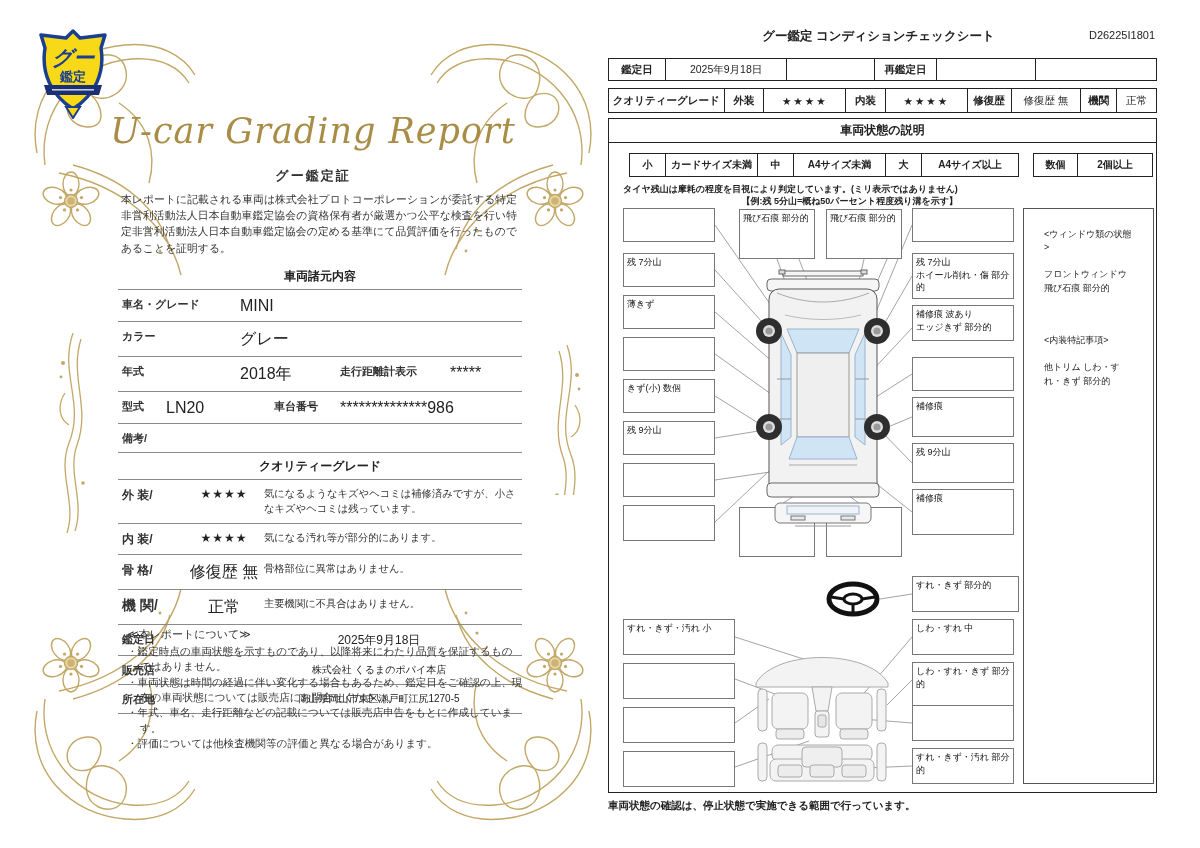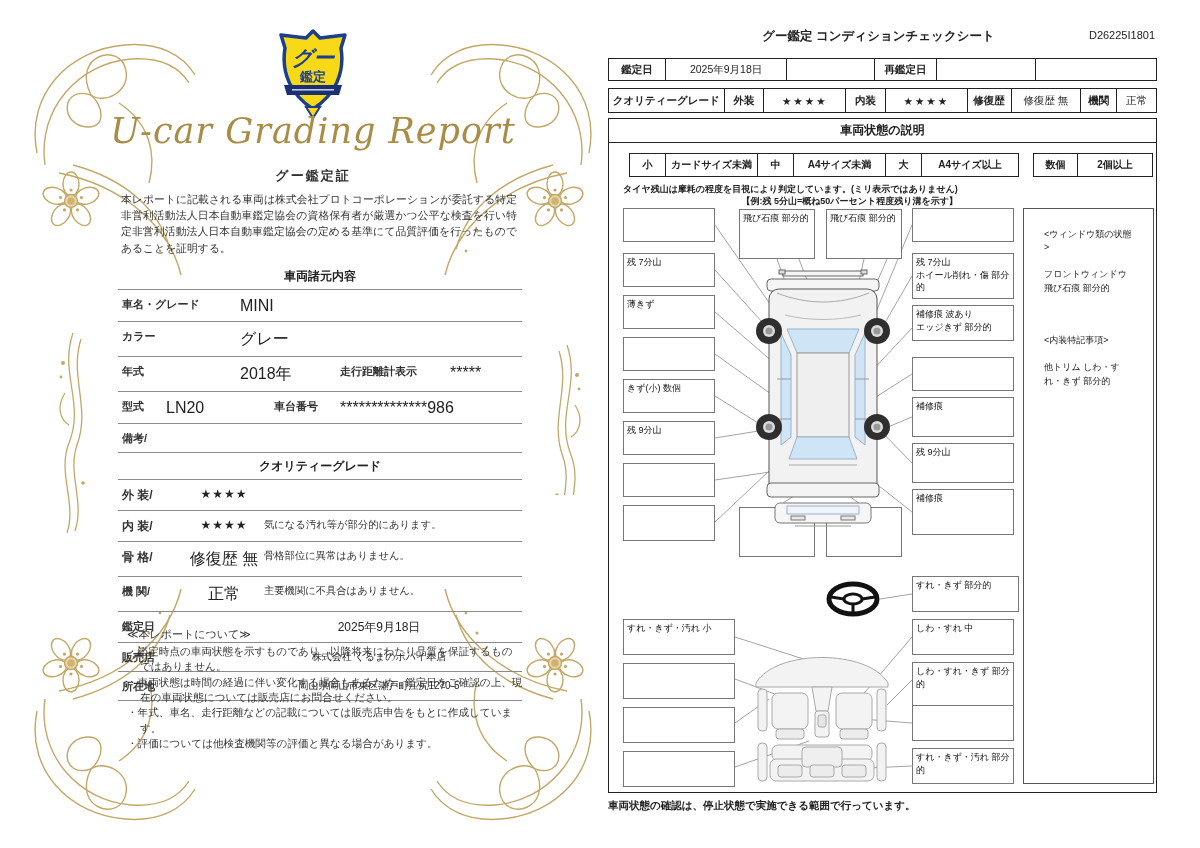--- a/index.html
+++ b/index.html
@@ -2,21 +2,21 @@
 <html><head>
 <meta charset="utf-8">
 <style>
   * { margin:0; padding:0; box-sizing:border-box; }
   html,body { width:1200px; height:848px; background:#fff; overflow:hidden;
     font-family:"Liberation Sans","DejaVu Sans",sans-serif; color:#222; }
   
   .page-l { position:absolute; left:35px; top:15px; width:556px; height:820px; }
   .orn { position:absolute; z-index:0; opacity:.95; pointer-events:none; }
   .content-l { position:absolute; z-index:1; left:0; top:0; width:556px; }
-  .badge-wrap { position:absolute; left:0; top:14px; width:556px; text-align:center; }
+  .badge-wrap { position:absolute; left:0; top:14px; width:556px; text-align:left; }
   .gr-title { position:absolute; left:0; top:96px; width:556px; text-align:center;
     font-family:"DejaVu Serif","Liberation Serif",serif; font-style:italic;
     font-size:35px; color:#a98d46; letter-spacing:1px; }
   .gr-sub { position:absolute; left:0; top:152px; width:556px; text-align:center;
     font-size:13px; font-weight:bold; letter-spacing:2px; color:#333; }
   .intro { position:absolute; left:86px; top:176px; width:396px; font-size:10.8px;
     line-height:1.5; text-align:justify; color:#333; }
   .col { position:absolute; left:83px; width:404px; }
   .sec-title { text-align:center; font-weight:bold; font-size:12px; padding:5px 0 4px; }
   .srow { display:flex; border-top:1px solid #8a8a8a; padding:7px 4px 6px; align-items:flex-start; }
@@ -169,33 +169,34 @@
         <div class="srow sbot">
           <div class="slabel">備考/</div>
         </div>
       </div>
 
       <div class="sec-title">クオリティーグレード</div>
       <div>
         <div class="srow">
           <div class="slabel" style="width:62px;font-size:12px">外 装/</div>
           <div class="gstars cval" style="flex:0 0 80px">★★★★</div>
+          <div class="gdesc">気になるようなキズやヘコミは補修済みですが、小さなキズやヘコミは残っています。</div>
         </div>
         <div class="srow">
           <div class="slabel" style="width:62px;font-size:12px">内 装/</div>
           <div class="gstars cval" style="flex:0 0 80px">★★★★</div>
           <div class="gdesc">気になる汚れ等が部分的にあります。</div>
         </div>
         <div class="srow">
           <div class="slabel" style="width:62px;font-size:12px">骨 格/</div>
           <div class="sval cval" style="flex:0 0 80px">修復歴 無</div>
           <div class="gdesc">骨格部位に異常はありません。</div>
         </div>
         <div class="srow">
-          <div class="slabel" style="width:62px;font-size:11px">機 関/</div>
+          <div class="slabel" style="width:62px;font-size:14px">機 関/</div>
           <div class="sval cval" style="flex:0 0 80px">正常</div>
           <div class="gdesc">主要機関に不具合はありません。</div>
         </div>
         <div class="srow">
           <div class="slabel" style="width:118px">鑑定日</div>
           <div class="sval cval" style="font-size:12px">2025年9月18日</div>
         </div>
         <div class="srow">
           <div class="slabel" style="width:118px">販売店</div>
           <div class="sval cval" style="font-size:10px">株式会社 くるまのポパイ本店</div>

